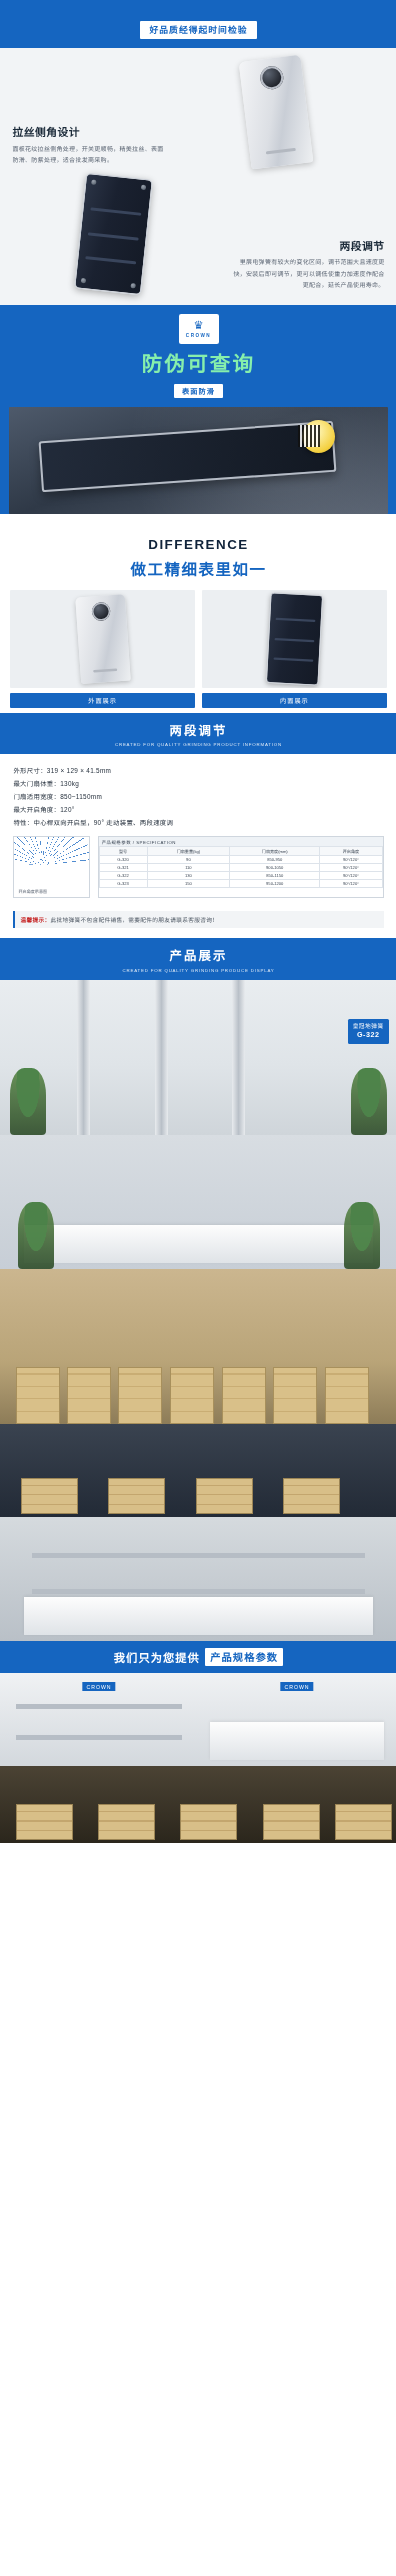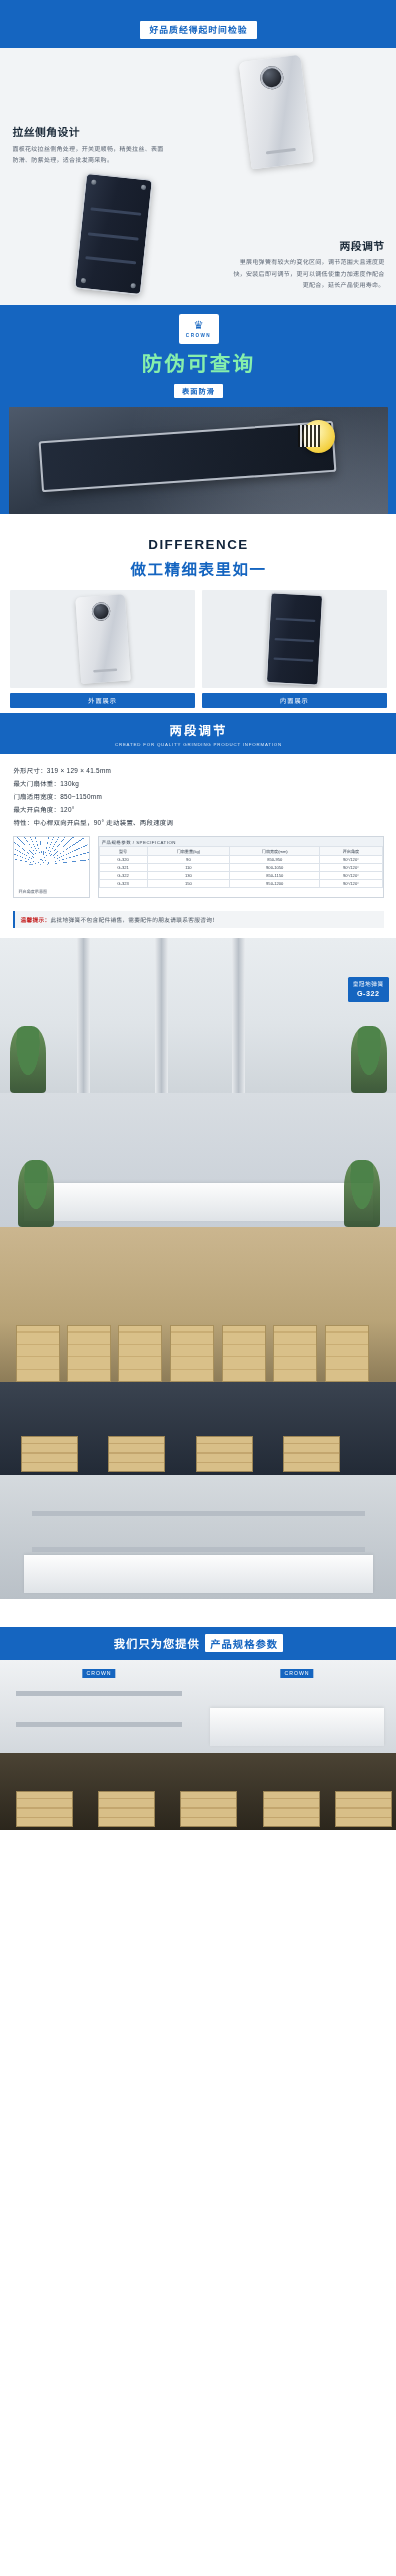--- a/index.html
+++ b/index.html
@@ -249,21 +249,21 @@
     position: absolute; right: 8.2px; top: 39px;
     background: #1565c0; color: #fff; text-align: center;
     padding: 3.1px 5.2px; border-radius: 1.5px; line-height: 1.45;
   }
   .badge-tag .l1 { font-size: 5.7px; letter-spacing: 0.5px; }
   .badge-tag .l2 { font-size: 7.2px; font-weight: bold; letter-spacing: 0.5px; }
 
   
   .strap {
     background: #1565c0; color: #fff; display: flex; align-items: center;
-    justify-content: center; gap: 5.2px; padding: 7.2px 0; margin-top: 28px;
+    justify-content: center; gap: 5.2px; padding: 7.2px 0;
   }
   .strap .a { font-size: 11.3px; font-weight: bold; letter-spacing: 1px; }
   .strap .b {
     font-size: 10.3px; font-weight: bold; letter-spacing: 1px;
     background: #fff; color: #1565c0; padding: 1.5px 5.2px; border-radius: 1px;
   }
 
   
   .collage { display: flex; flex-wrap: wrap; }
   .collage .cell { position: relative; overflow: hidden; }
@@ -425,20 +425,24 @@
         </div>
       </div>
     </div>
 
     <div class="note">
       <b>温馨提示：</b><span>此批地弹簧不包含配件销售，需要配件的朋友请联系客服咨询！</span>
     </div>
   </section>
 
   <section class="gallery">
+    <div class="blue-head">
+      <div class="t">产品展示</div>
+      <div class="en">CREATED FOR QUALITY GRINDING PRODUCE DISPLAY</div>
+    </div>
 
     <div class="shot shot-1">
       <div class="pillar" style="left:77px;"></div>
       <div class="pillar" style="left:155px;"></div>
       <div class="pillar" style="left:232px;"></div>
       <div class="plant" style="left:10.3px;"></div>
       <div class="plant" style="right:10.3px;"></div>
       <div class="badge-tag">
         <div class="l1">皇冠地弹簧</div>
         <div class="l2">G-322</div>

